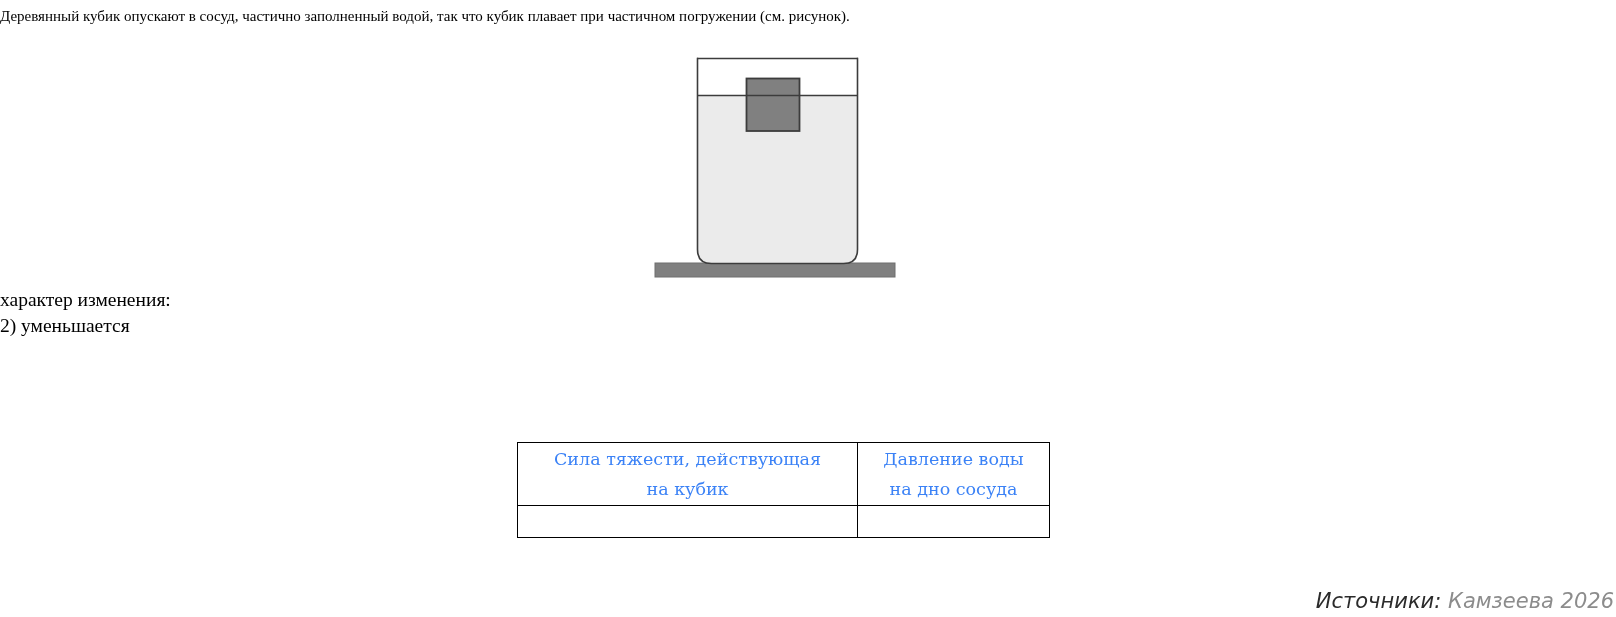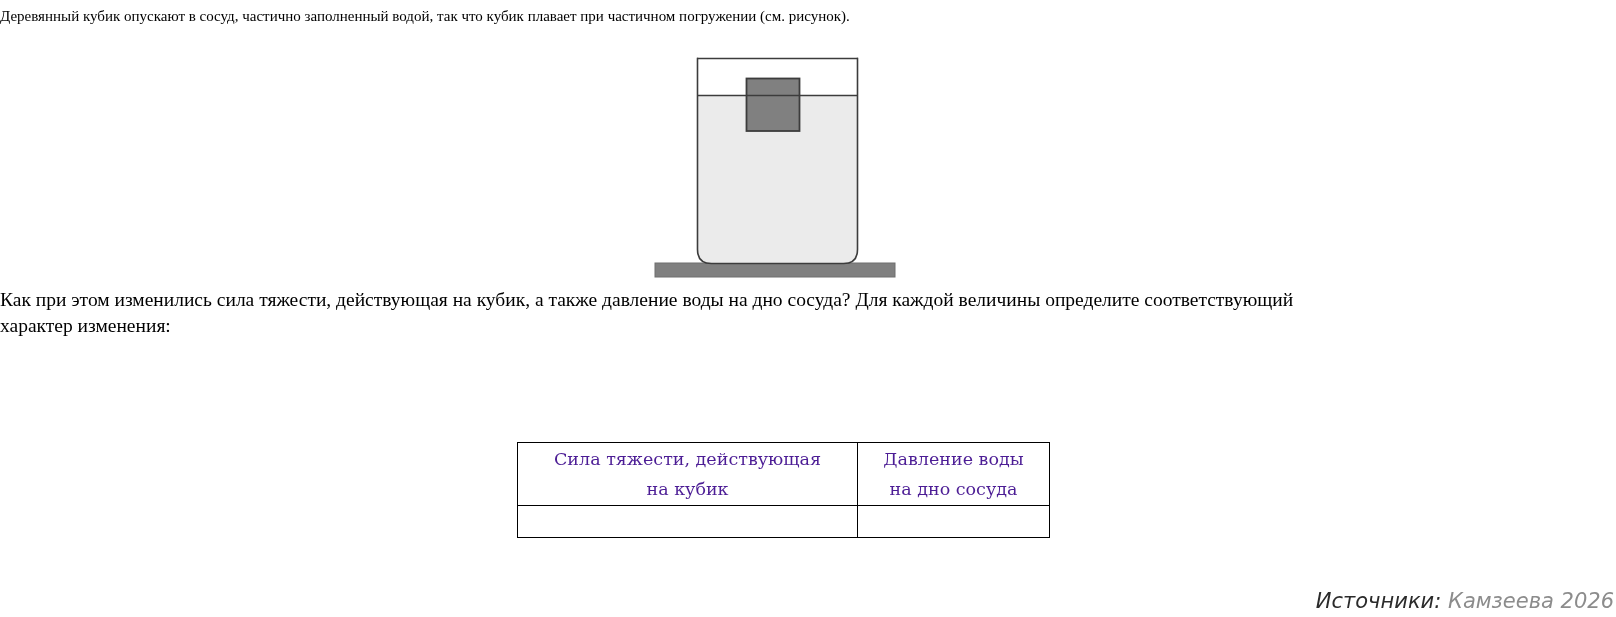--- a/index.html
+++ b/index.html
@@ -66,21 +66,21 @@
   
   .answer-table-wrap {
     position: absolute;
     left: 517px;
     top: 442px;
   }
   table.answer-table {
     border-collapse: collapse;
     font-family: "DejaVu Serif", "Liberation Serif", serif;
     font-size: 17.5px;
-    color: #4c1d95;
+    color: #3b82f6;
   }
   table.answer-table th,
   table.answer-table td {
     border: 1px solid #000000;
     text-align: center;
     vertical-align: middle;
     font-weight: normal;
     padding: 0;
   }
   table.answer-table th {
@@ -133,23 +133,23 @@
 
     <line x1="697" y1="95.5" x2="858" y2="95.5" stroke="#3c3c3c" stroke-width="1.4"></line>
 
     <rect x="746.5" y="78.5" width="53" height="52.5" fill="#808080" stroke="#3c3c3c" stroke-width="1.8"></rect>
 
     <line x1="746" y1="95.5" x2="800" y2="95.5" stroke="#3c3c3c" stroke-width="1.4"></line>
   </svg>
 </div>
 
 <div class="question-block">
-  <p class="question-text">Как при этом изменились сила тяжести, действующая на кубик, а также давление воды на дно сосуда? Для каждой величины определите соответствующий</p>
   <p class="question-text">характер изменения:</p>
   <ul class="options">
+    <li>2) уменьшается</li>
   </ul>
 </div>
 
 <div class="answer-table-wrap">
   <table class="answer-table">
     <thead>
       <tr>
         <th class="col-left">
           <span class="th-inner">Сила тяжести, действующая</span>
           <span class="th-inner">на кубик</span>

